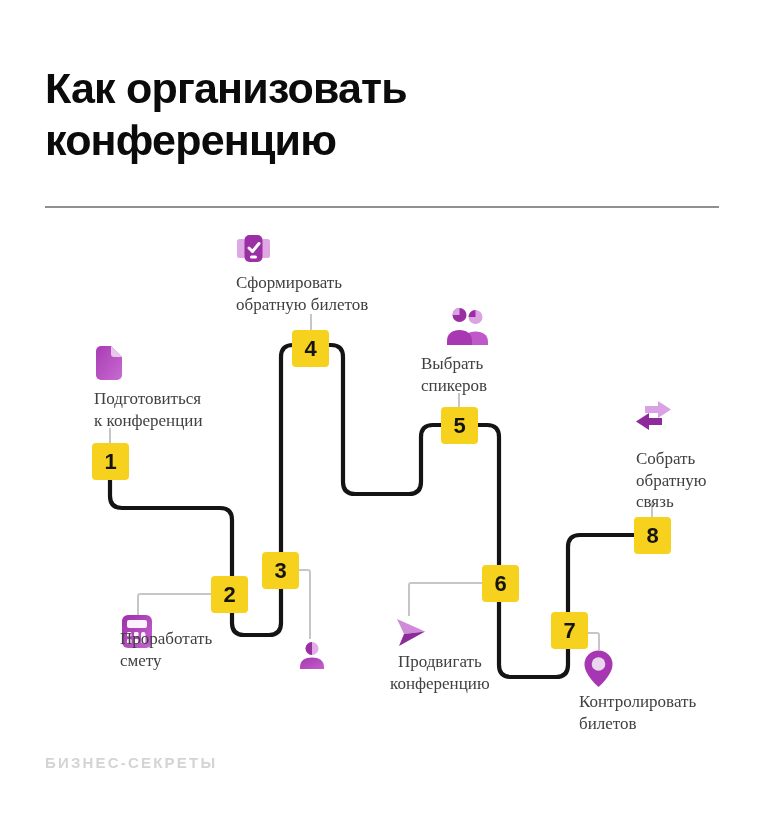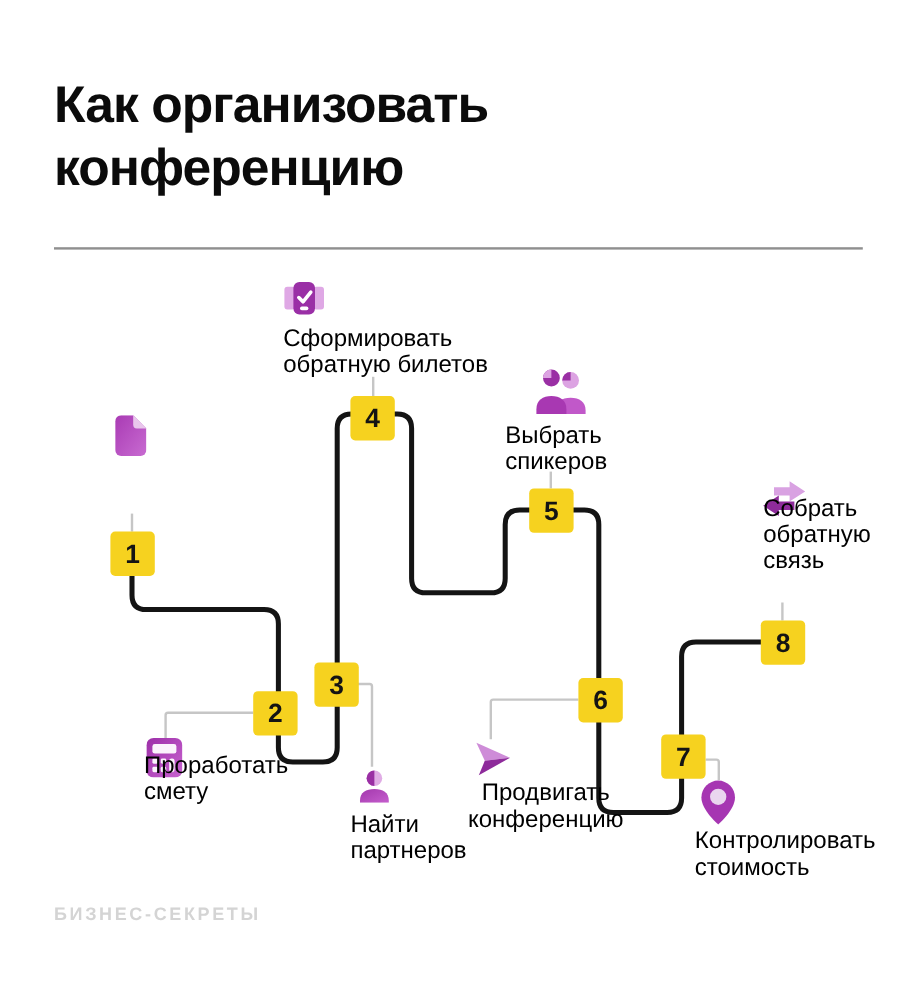--- a/index.html
+++ b/index.html
@@ -21,34 +21,34 @@
   .route-main{fill:none;stroke:var(--path-black,#141414);stroke-width:4.2;
     stroke-linecap:round;stroke-linejoin:round;}
   .route-gray{fill:none;stroke:var(--connector-gray,#c6c6c6);stroke-width:2;}
   .sq{
     position:absolute;width:37px;height:37px;border-radius:4px;
     background:var(--accent-yellow,#F6D21F);z-index:3;
     display:flex;align-items:center;justify-content:center;
     font-weight:800;font-size:22px;color:#141414;
   }
   .lbl{
-    position:absolute;z-index:2;font-size:20px;line-height:21.5px;color:#000000;
+    position:absolute;z-index:2;font-size:17px;line-height:21.5px;color:#404040;font-family:Liberation Serif, serif;
   }
   .lbl span{display:block;}
   .icon{position:absolute;z-index:2;}
   
   .sq1{left:92px;top:443px;}  .sq2{left:211px;top:576px;}
   .sq3{left:262px;top:552px;} .sq4{left:292px;top:330px;}
   .sq5{left:441px;top:407px;} .sq6{left:482px;top:565px;}
   .sq7{left:551px;top:612px;} .sq8{left:634px;top:517px;}
   
   .lbl1{left:94px;top:388px;}  .lbl2{left:120px;top:628px;}
   .lbl3{left:292px;top:677px;} .lbl4{left:236px;top:272px;}
   .lbl5{left:421px;top:353px;} .lbl6{left:390px;top:651px;text-align:center;}
-  .lbl7{left:579px;top:691px;} .lbl8{left:636px;top:414px;}
+  .lbl7{left:579px;top:691px;} .lbl8{left:636px;top:448px;}
   
   .icon1{left:96px;top:346px;}  .icon2{left:122px;top:615px;}
   .icon3{left:298px;top:640px;} .icon4{left:236px;top:233px;}
   .icon5{left:446px;top:306px;} .icon6{left:396px;top:618px;}
   .icon7{left:583px;top:650px;} .icon8{left:635px;top:400px;}
   .footer{
     position:absolute;left:45px;top:754px;
     font-size:15px;font-weight:800;letter-spacing:2.2px;
     color:var(--footer-gray,#d4d4d4);
     text-align:right;
@@ -87,20 +87,24 @@
   <svg class="icon icon1" width="26" height="34" viewBox="0 0 26 34">
     <defs>
         <linearGradient id="gDoc" x1="0" y1="0" x2="1" y2="1">
       <stop offset="0" stop-color="#A93BB4"></stop>
           <stop offset="1" stop-color="#C86BD1"></stop>
         </linearGradient>
       </defs>
     <path d="M0 5 A5 5 0 0 1 5 0 H15 L26 11 V29 A5 5 0 0 1 21 34 H5 A5 5 0 0 1 0 29 Z" fill="url(#gDoc)"></path>
     <path d="M15 0 L26 11 H18 A3 3 0 0 1 15 8 Z" fill="#E9C6EC"></path>
   </svg>
+  <div class="lbl lbl1">
+    <span>Подготовиться</span>
+    <span>к конференции</span>
+  </div>
   <div class="sq sq1">
     <span>1</span>
   </div>
 
   <svg class="icon icon2" width="30" height="33" viewBox="0 0 30 33">
     <defs>
         <linearGradient id="gCalc" x1="0" y1="0" x2="1" y2="1">
       <stop offset="0" stop-color="#9C2FA8"></stop>
           <stop offset="1" stop-color="#C863D0"></stop>
         </linearGradient>
@@ -125,24 +129,20 @@
     <defs>
         <linearGradient id="gPers" x1="0" y1="0" x2="1" y2="1">
       <stop offset="0" stop-color="#A338AD"></stop>
           <stop offset="1" stop-color="#C55ECD"></stop>
         </linearGradient>
       </defs>
     <circle cx="14" cy="8.5" r="6.5" fill="#E0ACE5"></circle>
     <path d="M14 2 A6.5 6.5 0 0 0 14 15 Z" fill="#9A2FA4"></path>
     <path d="M2 29 V27 C2 20.5 7 17.5 14 17.5 C21 17.5 26 20.5 26 27 V29 Z" fill="url(#gPers)"></path>
   </svg>
-  <div class="lbl lbl3">
-    <span>Найти</span>
-    <span>партнеров</span>
-  </div>
   <div class="sq sq3">
     <span>3</span>
   </div>
 
   <svg class="icon icon4" width="35" height="31" viewBox="0 0 35 31">
     <rect x="1" y="6" width="9" height="19" rx="2.5" fill="#DFA8E5"></rect>
     <rect x="25" y="6" width="9" height="19" rx="2.5" fill="#DFA8E5"></rect>
     <rect x="8.5" y="2" width="18" height="27" rx="5" fill="#9A2FA6"></rect>
     <path d="M13 15 L16.5 18.5 L23 10.5" stroke="#ffffff" stroke-width="3" fill="none" stroke-linecap="round" stroke-linejoin="round"></path>
     <rect x="14" y="22.5" width="7" height="3" rx="1.5" fill="#ffffff"></rect>
@@ -182,21 +182,21 @@
   <div class="sq sq6">
     <span>6</span>
   </div>
 
   <svg class="icon icon7" width="31" height="38" viewBox="0 0 31 38">
     <path d="M15.5 37 C15.5 37 1.5 25 1.5 14.5 A14 14 0 0 1 29.5 14.5 C29.5 25 15.5 37 15.5 37 Z" fill="#A636B2"></path>
     <circle cx="15.5" cy="14" r="6.8" fill="#EAD6EF"></circle>
   </svg>
   <div class="lbl lbl7">
     <span>Контролировать</span>
-    <span>стоимость</span>
+    <span>билетов</span>
   </div>
   <div class="sq sq7">
     <span>7</span>
   </div>
 
   <svg class="icon icon8" width="37" height="31" viewBox="0 0 37 31">
     <path d="M10 6 H23 V1 L36 9.5 L23 18 V13 H10 Z" fill="#D9A2E2"></path>
     <path d="M27 18 H14 V13 L1 21.5 L14 30 V25 H27 Z" fill="#8E2B9B"></path>
   </svg>
   <div class="lbl lbl8">

